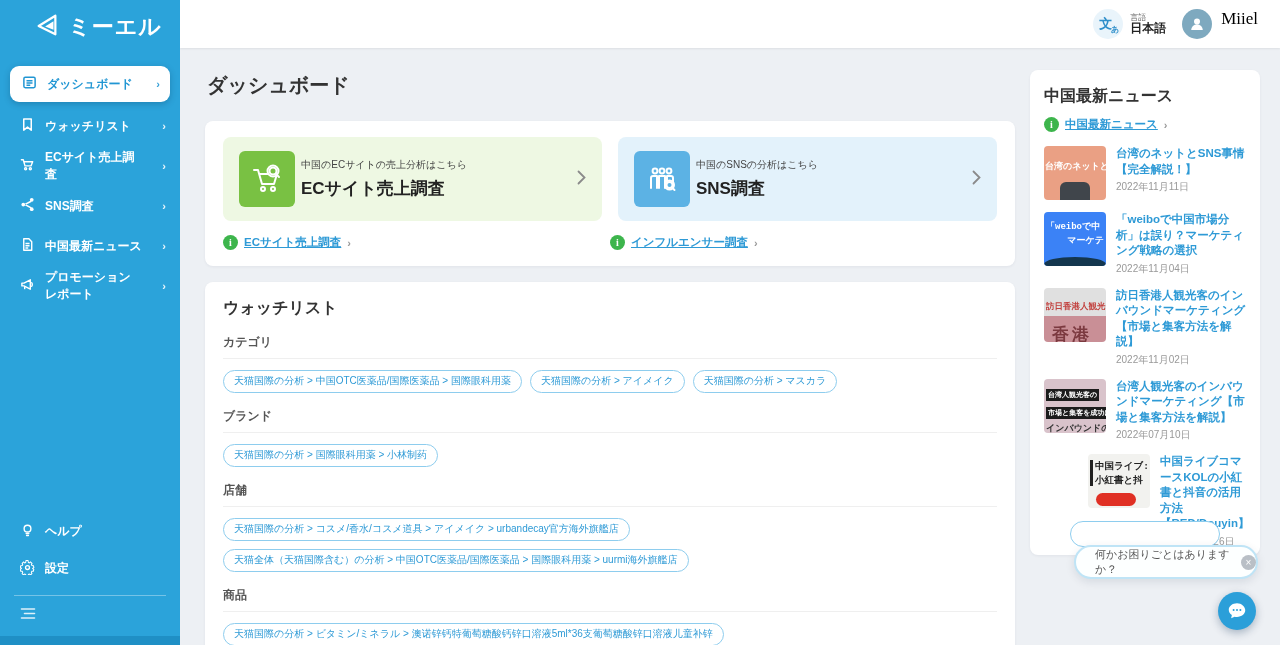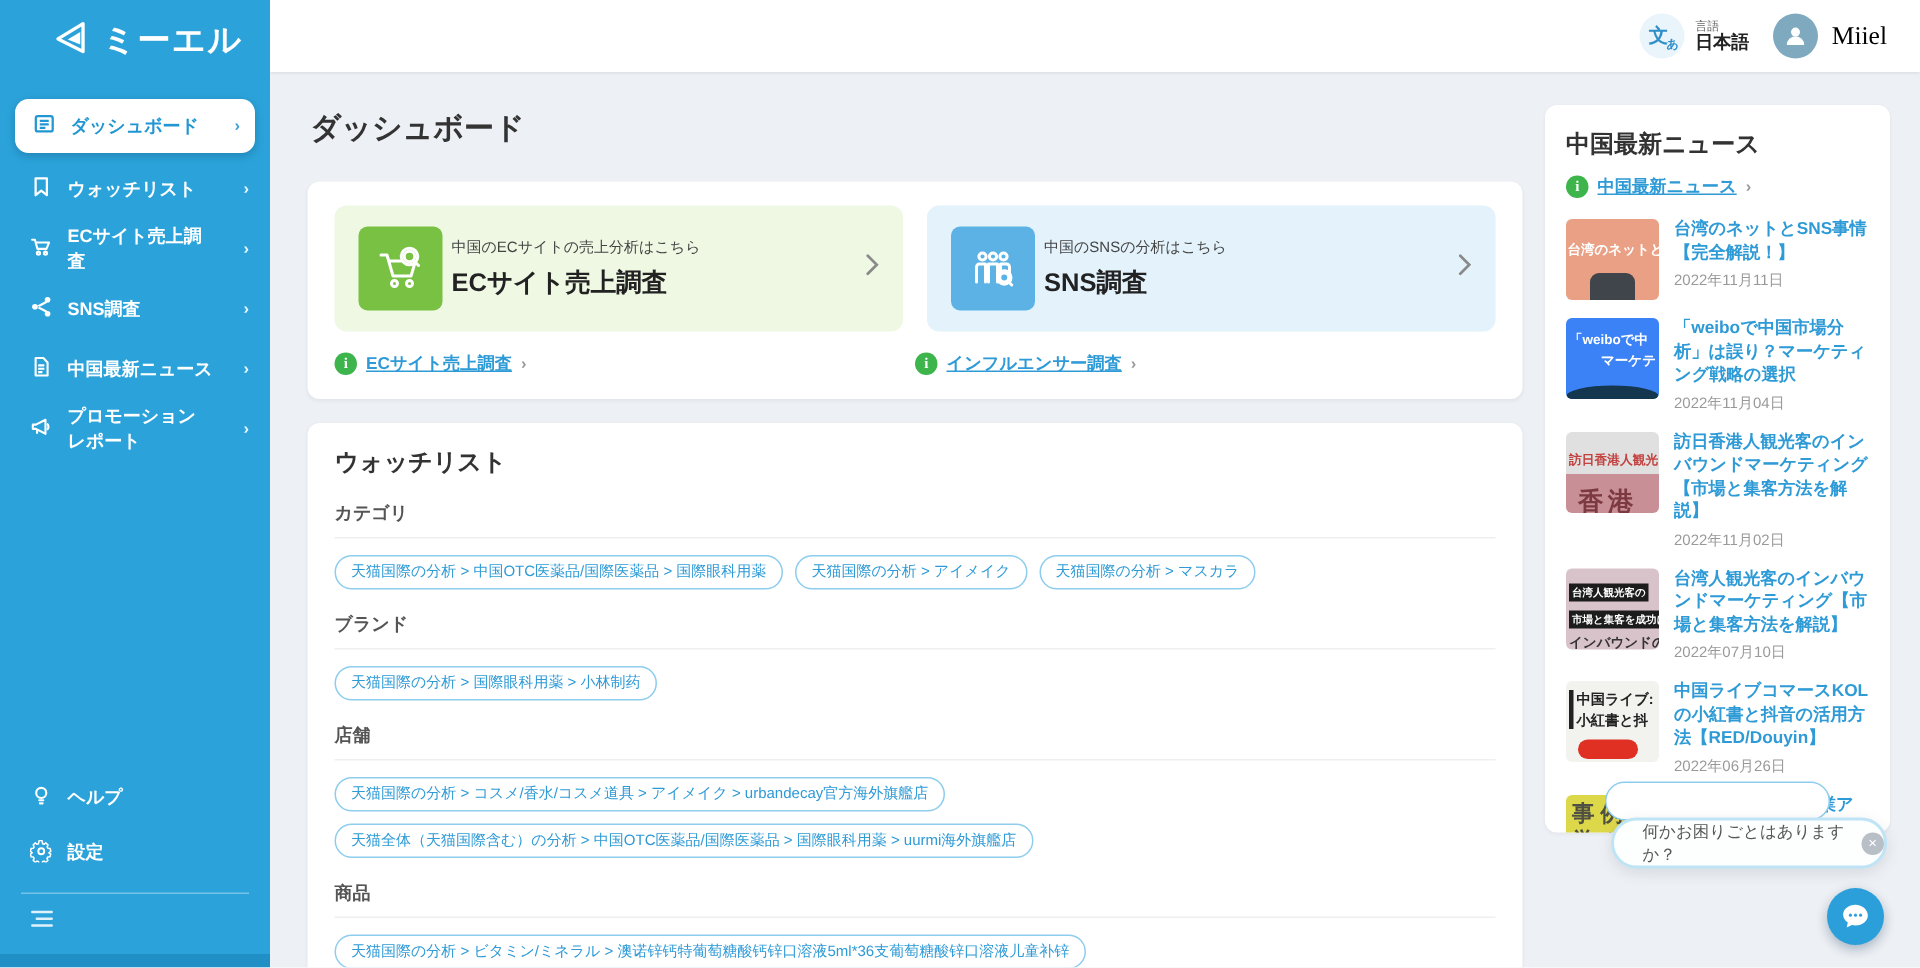--- a/index.html
+++ b/index.html
@@ -25,21 +25,21 @@
 
   
   .topbar { position:absolute; left:180px; right:0; top:0; height:48px; background:#fff; display:flex; align-items:center; justify-content:flex-end; gap:16px; padding-right:22px; box-shadow:0 1px 2px rgba(0,0,0,.07); z-index:2; }
   .lang-btn { display:flex; align-items:center; gap:7px; cursor:pointer; }
   .lang-circle { width:30px; height:30px; border-radius:50%; background:#e9f4fb; color:#2f8fca; position:relative; font-weight:bold; }
   .lang-main { position:absolute; left:6px; top:6px; font-size:13px; }
   .lang-sub { position:absolute; right:4px; bottom:4px; font-size:8px; }
   .lang-texts { display:flex; flex-direction:column; line-height:1.15; }
   .lang-label { font-size:8px; color:#666; }
   .lang-value { font-size:12px; font-weight:bold; color:#222; }
-  .user-btn { display:flex; align-items:center; gap:9px; cursor:pointer; }
+  .user-btn { display:flex; align-items:flex-start; gap:9px; cursor:pointer; }
   .avatar { width:30px; height:30px; border-radius:50%; background:#7ea9bf; display:flex; align-items:center; justify-content:center; }
   .user-name { font-family:"Liberation Serif","DejaVu Serif",serif; font-size:17px; color:#000; }
 
   
   .content { position:absolute; left:180px; right:0; top:48px; bottom:0; padding:22px 20px 0 25px; display:flex; gap:15px; align-items:flex-start; }
   .left-col { width:810px; flex:none; }
   .page-title { font-size:20px; font-weight:bold; color:#333; margin:2px 0 22px 2px; }
   .panel { background:#fff; border-radius:8px; padding:16px 18px; box-shadow:0 1px 3px rgba(30,40,60,.06); }
 
   .cards-row { display:flex; gap:16px; }
@@ -64,41 +64,41 @@
   .group-label { font-size:12px; font-weight:bold; color:#555; padding:11px 0 7px; border-bottom:1px solid #efefef; margin-bottom:11px; }
   .chips { display:flex; flex-wrap:wrap; gap:8px; margin-bottom:4px; }
   .chip { border:1px solid #8ecdee; color:#2e9ad6; border-radius:999px; padding:3px 10px 4px; font-size:10px; white-space:nowrap; cursor:pointer; background:#fff; }
 
   
   .right-col { width:230px; flex:none; }
   .news-panel { padding:16px 14px 12px; height:485px; position:relative; overflow:hidden; }
   .news-title { font-size:16px; font-weight:bold; color:#333; margin-bottom:10px; }
   .news-link-row { display:flex; align-items:center; gap:6px; margin-bottom:14px; }
   .news-item { display:flex; gap:10px; margin-bottom:12px; cursor:pointer; }
-  .news-thumb { width:62px; height:54px; flex:none; border-radius:4px; overflow:hidden; position:relative; font-weight:bold; }
+  .news-thumb { width:62px; height:54px; flex:none; border-radius:4px; overflow:hidden; position:relative; font-weight:bold;font-family:Liberation Mono, monospace; }
   .news-meta { min-width:0; }
   .news-item-title { font-size:11.5px; font-weight:bold; color:#2e9ad6; line-height:1.35; margin-bottom:3px; }
   .news-date { font-size:10px; color:#999; }
   .more-pill { position:absolute; bottom:8px; left:50%; transform:translateX(-50%); width:150px; height:26px; border:1px solid #8ecdee; border-radius:999px; background:#fff; }
 
   
   .t1 { background:#eaa084; }
   .t1 .tl1 { position:absolute; top:14px; left:1px; right:1px; color:#fff; font-size:9px; white-space:nowrap; }
   .t1::after { content:""; position:absolute; bottom:-12px; left:16px; width:30px; height:30px; background:#40454b; border-radius:6px; }
   .t2 { background:#3b82f6; }
   .t2 .tl1 { position:absolute; top:8px; left:2px; color:#fff; font-size:9px; white-space:nowrap; }
   .t2 .tl2 { position:absolute; top:22px; right:2px; color:#fff; font-size:9px; white-space:nowrap; }
   .t2::after { content:""; position:absolute; bottom:0; left:0; right:0; height:9px; background:#14364e; border-radius:50% 50% 0 0/80% 80% 0 0; }
   .t3 { background:linear-gradient(#e0e0e0 0 52%, #c98f96 52% 100%); }
   .t3 .tl1 { position:absolute; top:13px; left:2px; color:#c2423f; font-size:8.5px; white-space:nowrap; }
   .t3 .tl2 { position:absolute; bottom:-4px; left:8px; color:#7c3a40; font-size:17px; white-space:nowrap; letter-spacing:3px; }
   .t4 { background:#d9c3cb; padding-top:5px; }
   .t4 .tl1, .t4 .tl2 { display:inline-block; background:#1c1c1c; color:#fff; font-size:7px; padding:1px 2px; margin:0 0 1px 2px; white-space:nowrap; }
   .t4 .tl3 { display:block; color:#333; font-size:9px; margin:2px 0 0 2px; white-space:nowrap; }
-  .t5 { background:#f2f2ef; padding:6px 0 0 7px; }
+  .t5 { background:#f2f2ef; padding:6px 0 0 7px;margin-left:44px; }
   .t5 .tl1, .t5 .tl2 { display:block; color:#222; font-size:9.5px; white-space:nowrap; line-height:1.5; }
   .t5::before { content:""; position:absolute; left:2px; top:6px; width:3px; height:26px; background:#222; }
   .t5::after { content:""; position:absolute; bottom:2px; left:8px; width:40px; height:13px; background:#e03024; border-radius:7px; }
   .t6 { background:linear-gradient(90deg,#ddd84a 0 80%, #e8a13d 80% 100%); padding:4px 0 0 4px; }
   .t6 .tl1, .t6 .tl2 { display:block; color:#4f4f42; font-size:15px; white-space:nowrap; letter-spacing:4px; line-height:1.25; }
 
   
   .chat-tooltip { position:absolute; right:22px; top:545px; width:184px; height:34px; background:#fdffff; border:2px solid #bfe4f6; border-radius:17px; display:flex; align-items:center; justify-content:center; gap:8px; box-shadow:0 3px 10px rgba(0,30,60,.10); z-index:6; }
   .tooltip-text { font-size:11px; color:#555;margin-left:19px; }
   .tooltip-close { width:15px; height:15px; border-radius:50%; background:#b9bfc6; color:#fff; font-size:10px; display:flex; align-items:center; justify-content:center; cursor:pointer; flex:none; }

